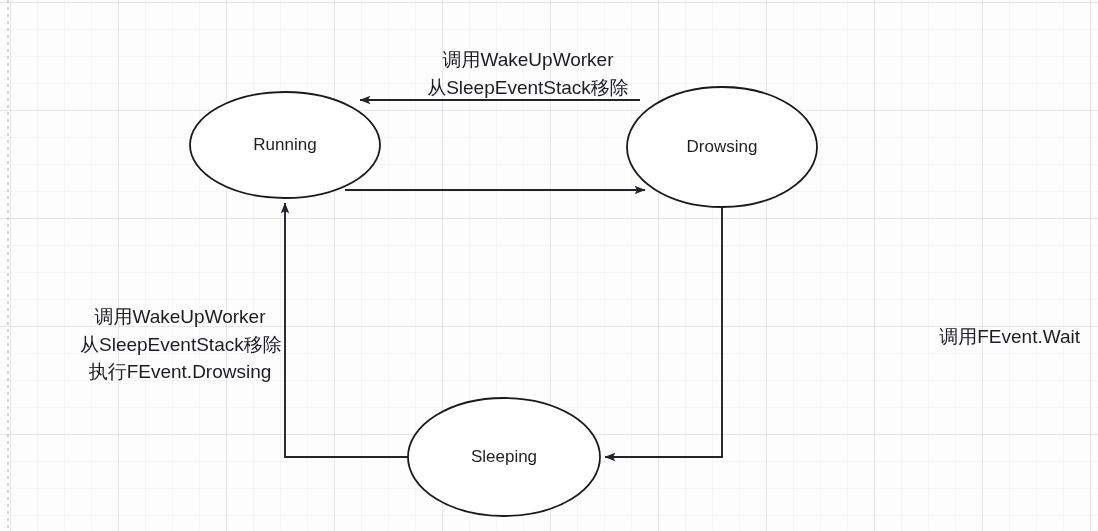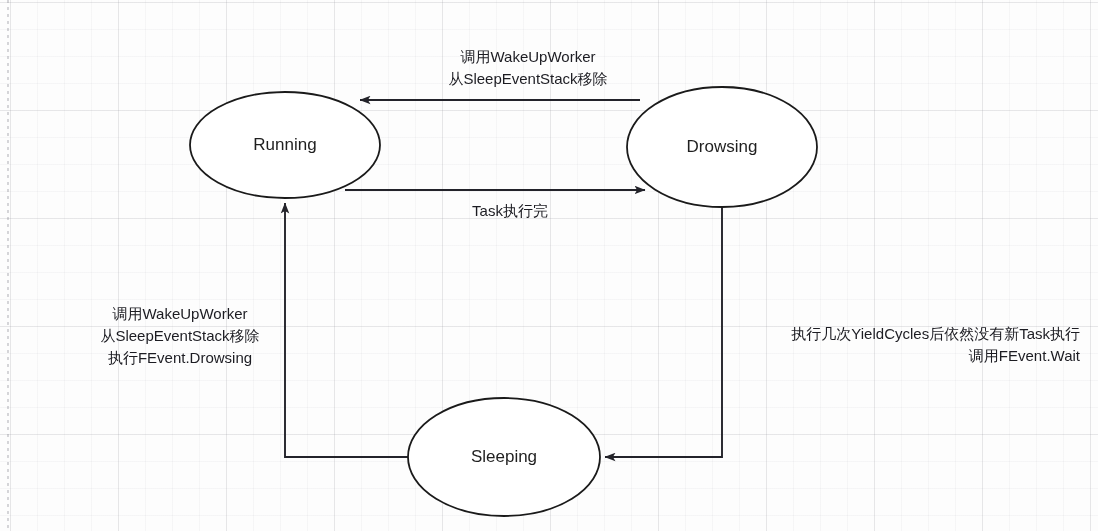--- a/index.html
+++ b/index.html
@@ -64,21 +64,21 @@
   .edge-path {
     fill: none;
     stroke: #23232a;
     stroke-width: 1.9;
     stroke-linecap: butt;
     stroke-linejoin: miter;
   }
   .edge-label {
     position: absolute;
     font-family: "Liberation Sans", "DejaVu Sans", sans-serif;
-    font-size: 15px;
+    font-size: 19px;
     color: #1c1c22;
     line-height: 1.45;
     white-space: nowrap;
   }
   .lbl-center { text-align: center; }
   .lbl-right  { text-align: right; }
 </style>
 </head>
 <body>
 
@@ -116,25 +116,23 @@
       <text class="node-label" x="504" y="458">Sleeping</text>
     </g>
   </svg>
 
   <div class="edge-label lbl-center" style="left: 378px; top: 46px; width: 300px;">
     <div>调用WakeUpWorker</div>
     <div>从SleepEventStack移除</div>
   </div>
 
   <div class="edge-label lbl-center" style="left: 360px; top: 200px; width: 300px;">
-    <div>Task执行完</div>
   </div>
 
   <div class="edge-label lbl-right" style="left: 700px; top: 323px; width: 380px;">
-    <div>执行几次YieldCycles后依然没有新Task执行</div>
     <div>调用FEvent.Wait</div>
   </div>
 
   <div class="edge-label lbl-center" style="left: 80px; top: 303px; width: 200px;">
     <div>调用WakeUpWorker</div>
     <div>从SleepEventStack移除</div>
     <div>执行FEvent.Drowsing</div>
   </div>
 
 </div>

